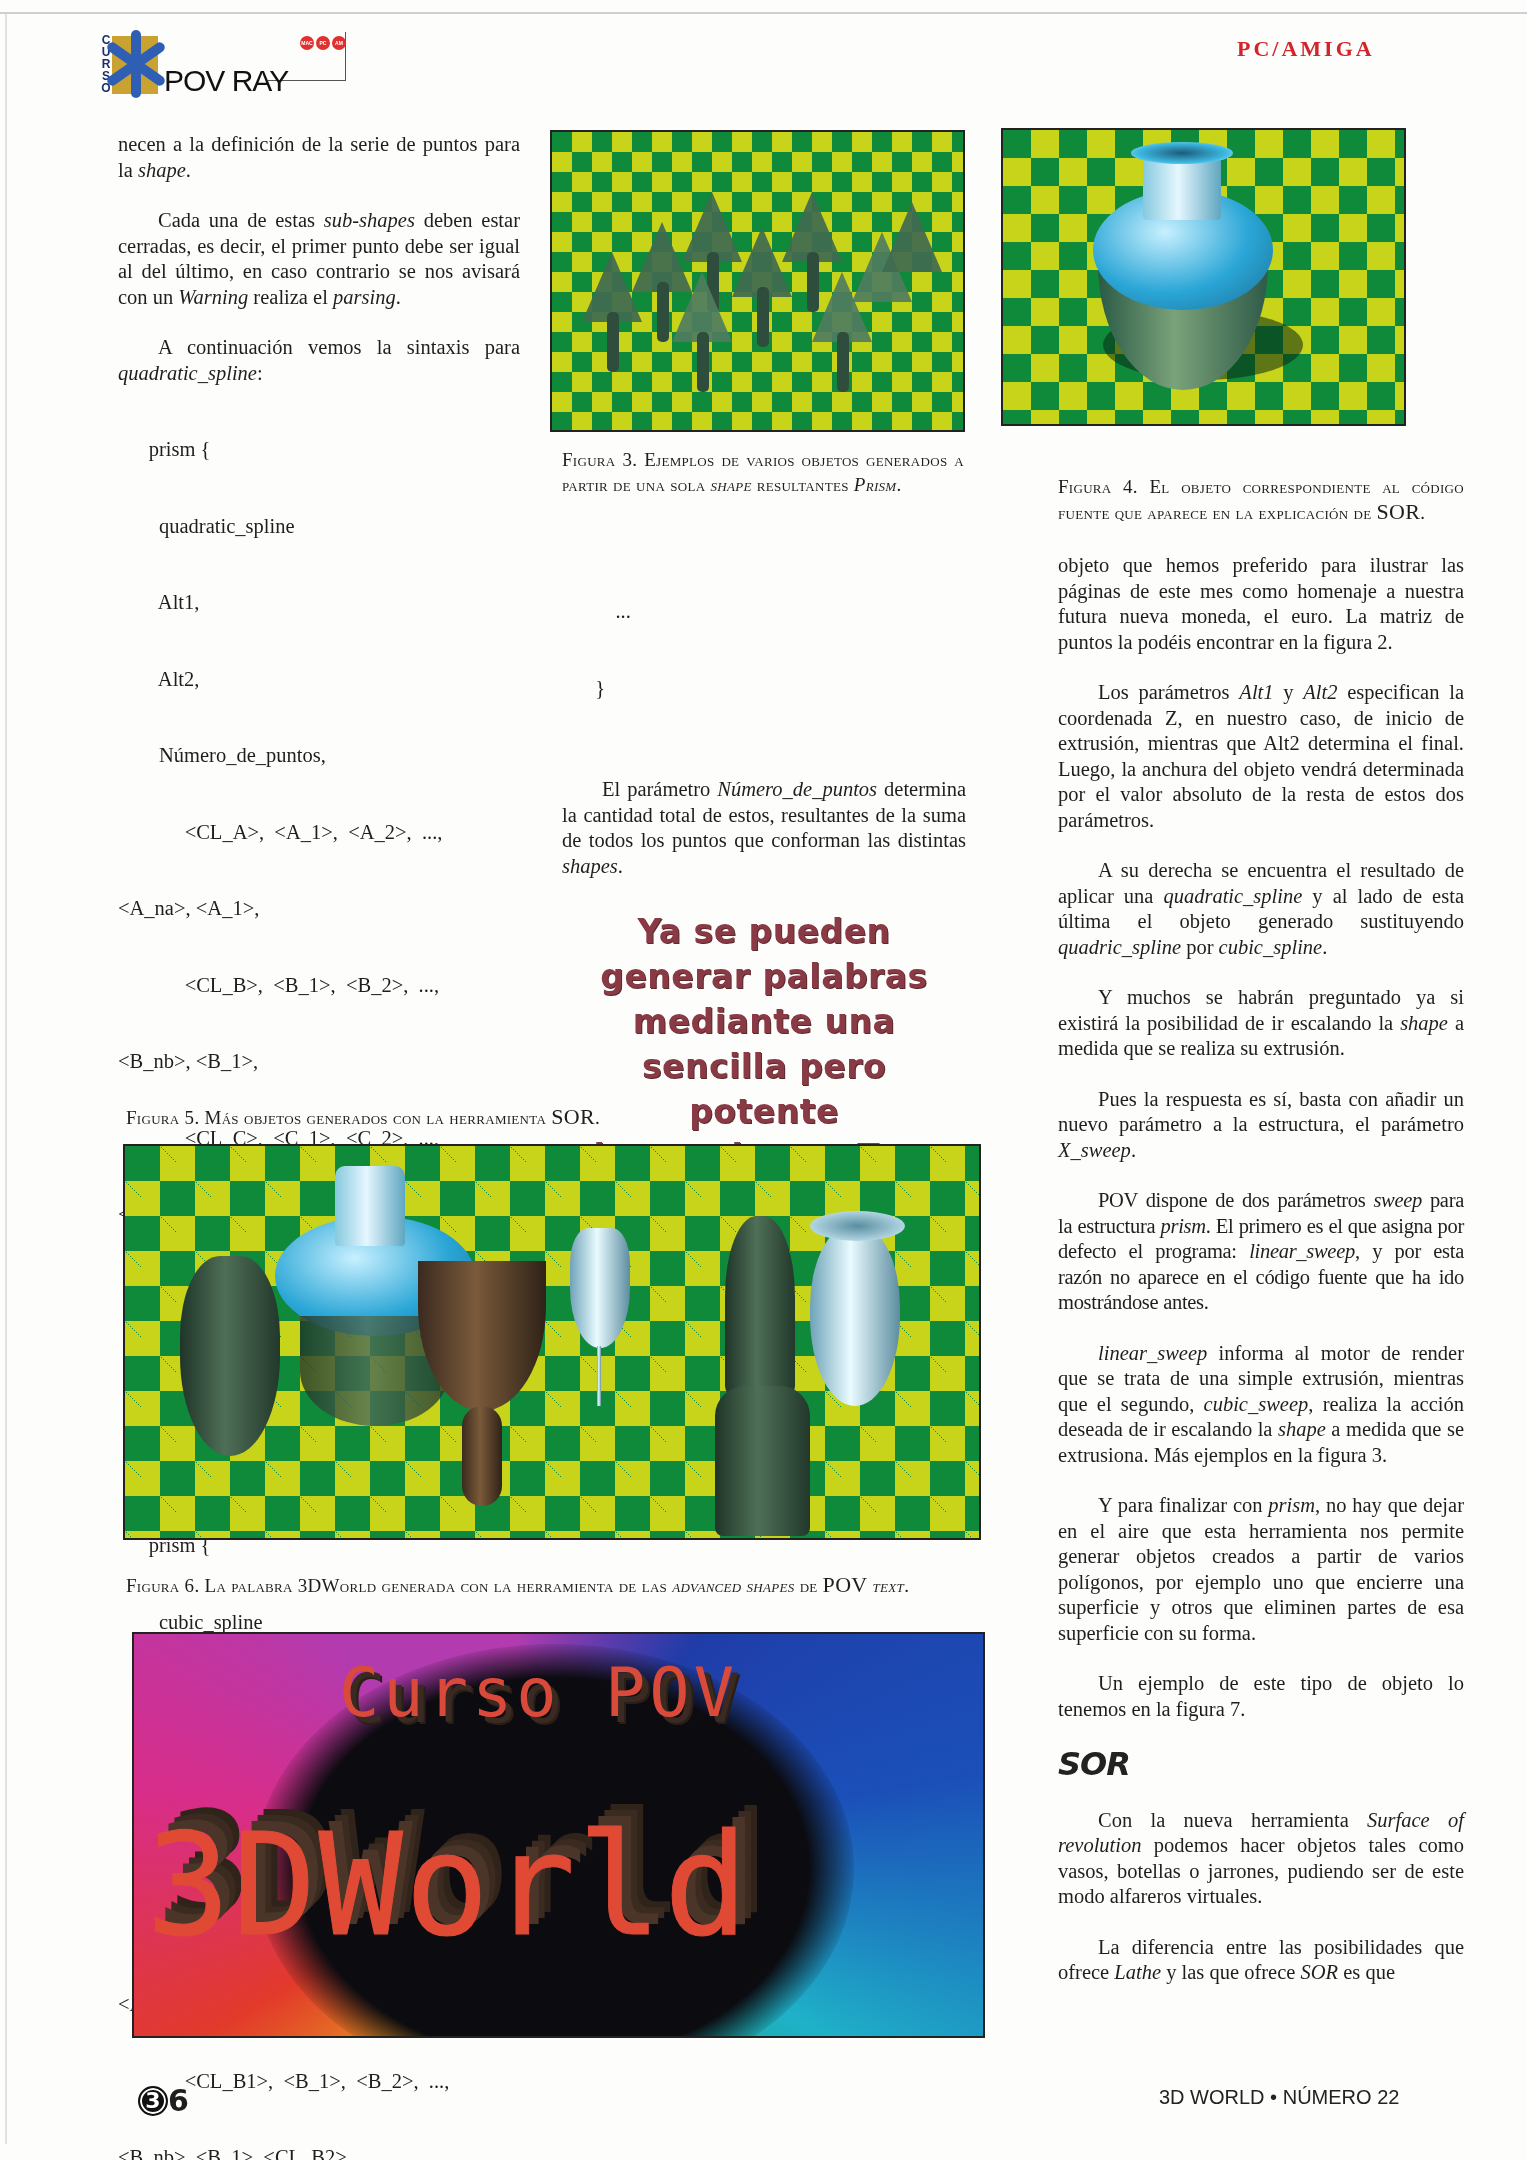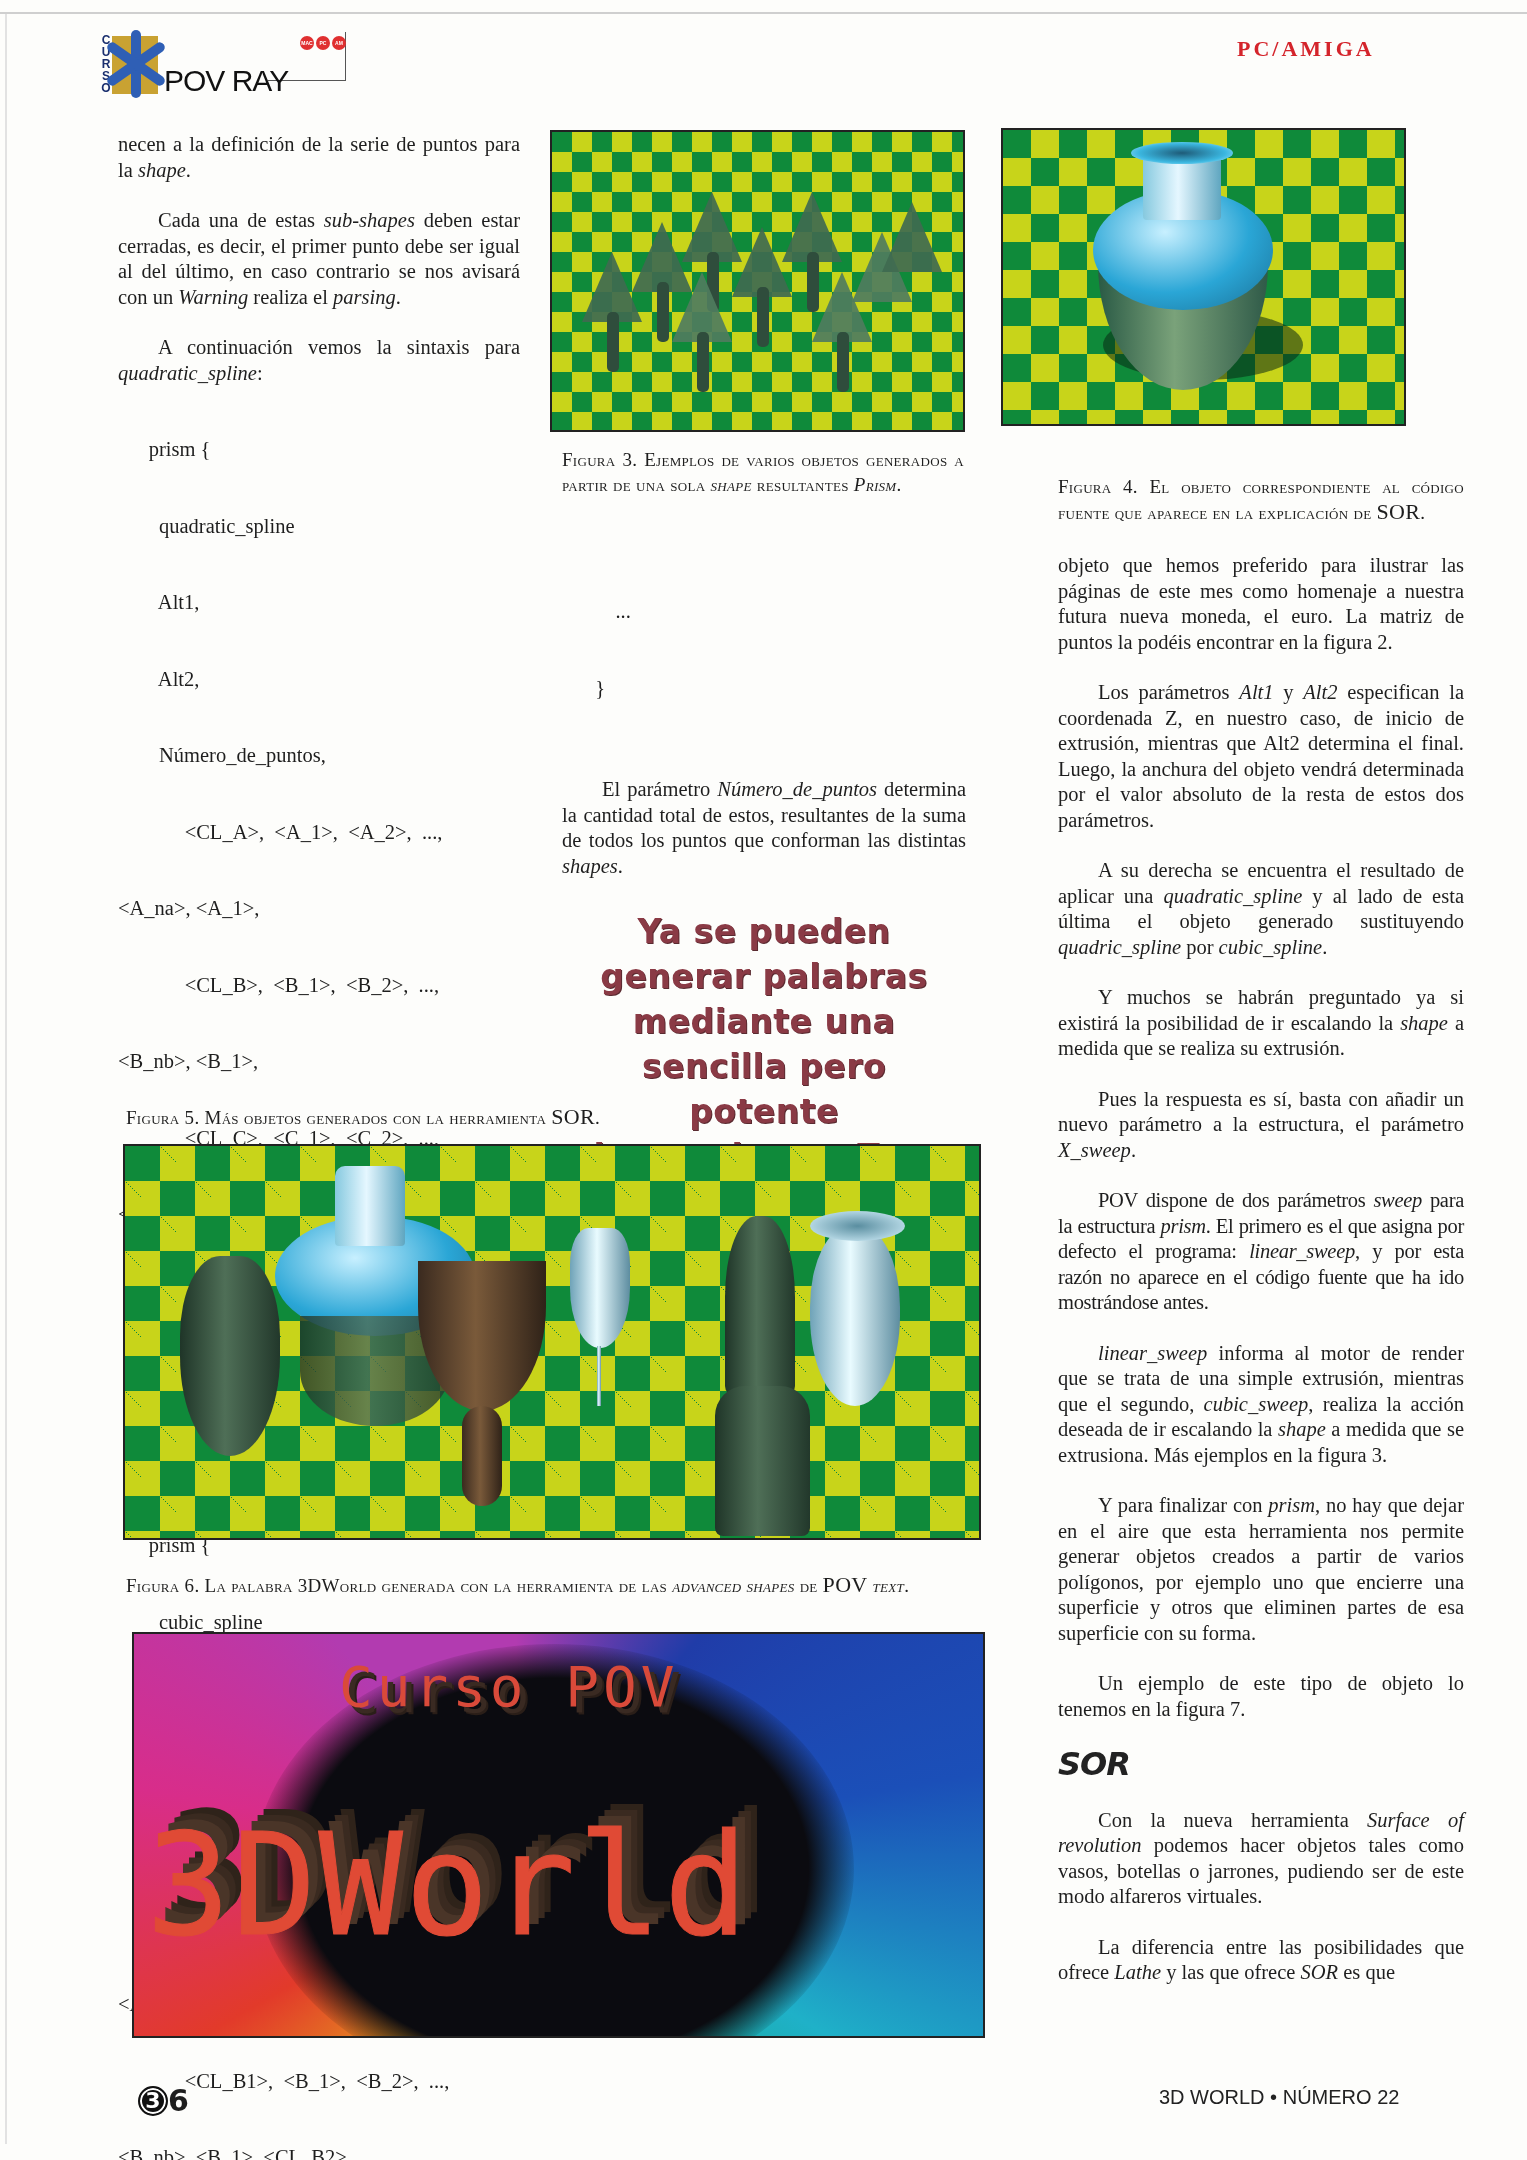--- a/index.html
+++ b/index.html
@@ -58,21 +58,21 @@
     .vase-top { position: absolute; background: radial-gradient(ellipse at 40% 35%, #c8f0ff, #2aa6d6 55%, #1a6f95); border-radius: 50%; }
     .vase-body { position: absolute; background: linear-gradient(90deg, #2a5a45, #7aa27a 45%, #2f5a48); border-radius: 0 0 50% 50% / 0 0 90% 90%; }
     .vase-neck { position: absolute; background: linear-gradient(90deg, #86c9df, #e5f7ff 45%, #5fa6c0); border-radius: 10px 10px 4px 4px; }
 
     .dark-obj { position: absolute; background: linear-gradient(90deg, #1f3528, #4f6f57 45%, #22382b); }
     .bronze { position: absolute; background: linear-gradient(90deg, #3a2a1f, #7a5a3a 45%, #2f2218); }
     .chrome { position: absolute; background: linear-gradient(90deg, #6fa3b8, #e9fbff 45%, #5d8da0); }
 
     .fig6 { background: conic-gradient(from 200deg at 45% 55%, #e7c21a, #e23a2a, #d82d8a, #b23bb0, #b23bb0, #203ca8, #1b4fb8, #1fb1c8, #12a16b, #e7c21a); }
     .fig6 .dark-circle { position: absolute; left: 120px; top: 10px; width: 600px; height: 450px; border-radius: 50%; background: radial-gradient(ellipse at center, #0b0b10 60%, rgba(10,10,20,0.0) 72%); }
-    .fig6 .t1 { position: absolute; left: 205px; top: 20px; font-family: "DejaVu Sans Mono", monospace; font-size: 56px; color: #d94a3a; text-shadow: 6px 6px 0 #3a2a22, 8px 8px 0 #2a1e18; letter-spacing: 4px; }
+    .fig6 .t1 { position: absolute; left: 205px; top: 20px; font-family: "DejaVu Sans Mono", monospace; font-size: 67px; color: #d94a3a; text-shadow: 6px 6px 0 #3a2a22, 8px 8px 0 #2a1e18; letter-spacing: 4px; }
     .fig6 .t2 { position: absolute; left: 12px; top: 170px; font-family: "DejaVu Sans Mono", monospace; font-size: 140px; color: #e04a35; -webkit-text-stroke: 1px #e04a35; text-shadow: 10px -10px 0 #4a3528, 16px -16px 0 #3a2a20, 22px -22px 0 #2f231a; letter-spacing: 2px; }
 
     .footer-num { position: absolute; left: 138px; top: 2083px; display: flex; align-items: center; font-family: "DejaVu Sans", sans-serif; font-weight: bold; font-size: 30px; }
     .footer-num .circ { width: 30px; height: 30px; border-radius: 50%; background: #111; color: #fff; font-size: 22px; display: flex; align-items: center; justify-content: center; border: 2px solid #111; box-shadow: inset 0 0 0 2px #fff; }
     .footer-issue { position: absolute; left: 1159px; top: 2086px; font-family: Liberation Sans, sans-serif; font-size: 20px; color: #222; }
   </style>
 </head>
 <body>
 
 <div class="edge-line"></div>

